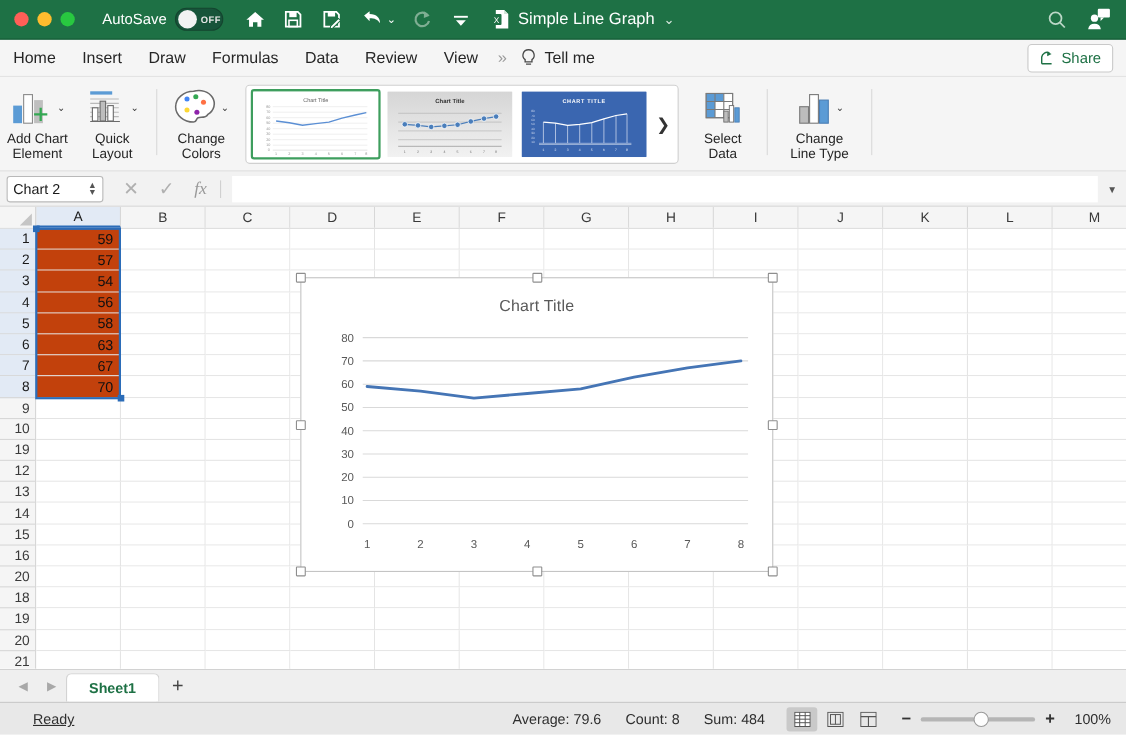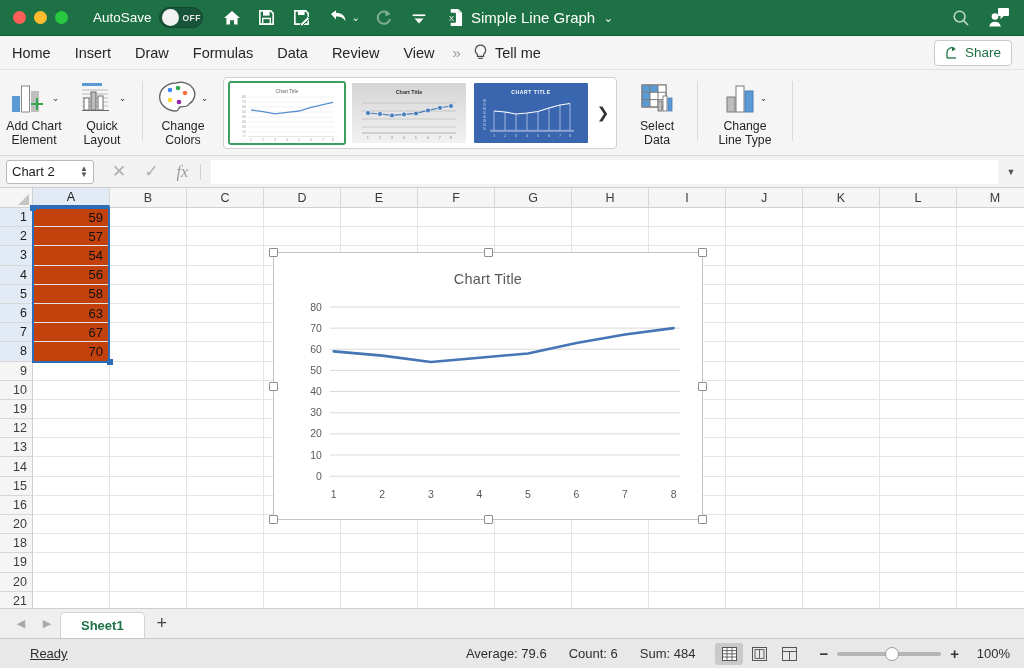--- a/index.html
+++ b/index.html
@@ -952,21 +952,21 @@
     <div class="navarrow">◀</div>
     <div class="navarrow">▶</div>
     <div class="stab">Sheet1</div>
     <div class="addsheet">+</div>
   </div>
 
   <div class="statusbar">
     <span class="status-ready">Ready</span>
     <div class="stats">
       <span>Average: 79.6</span>
-      <span>Count: 6</span>
+      <span>Count: 8</span>
       <span>Sum: 484</span>
     </div>
     <div class="viewbtns">
       <div class="vbtn active">
         <svg width="15" height="14" viewBox="0 0 15 14">
             <rect x="0.5" y="0.5" width="14" height="13" fill="#fff" stroke="#555"></rect>
             <g stroke="#555" stroke-width="0.9">
               <line x1="0.5" y1="3.6" x2="14.5" y2="3.6"></line>
               <line x1="0.5" y1="6.8" x2="14.5" y2="6.8"></line>
               <line x1="0.5" y1="10" x2="14.5" y2="10"></line>

